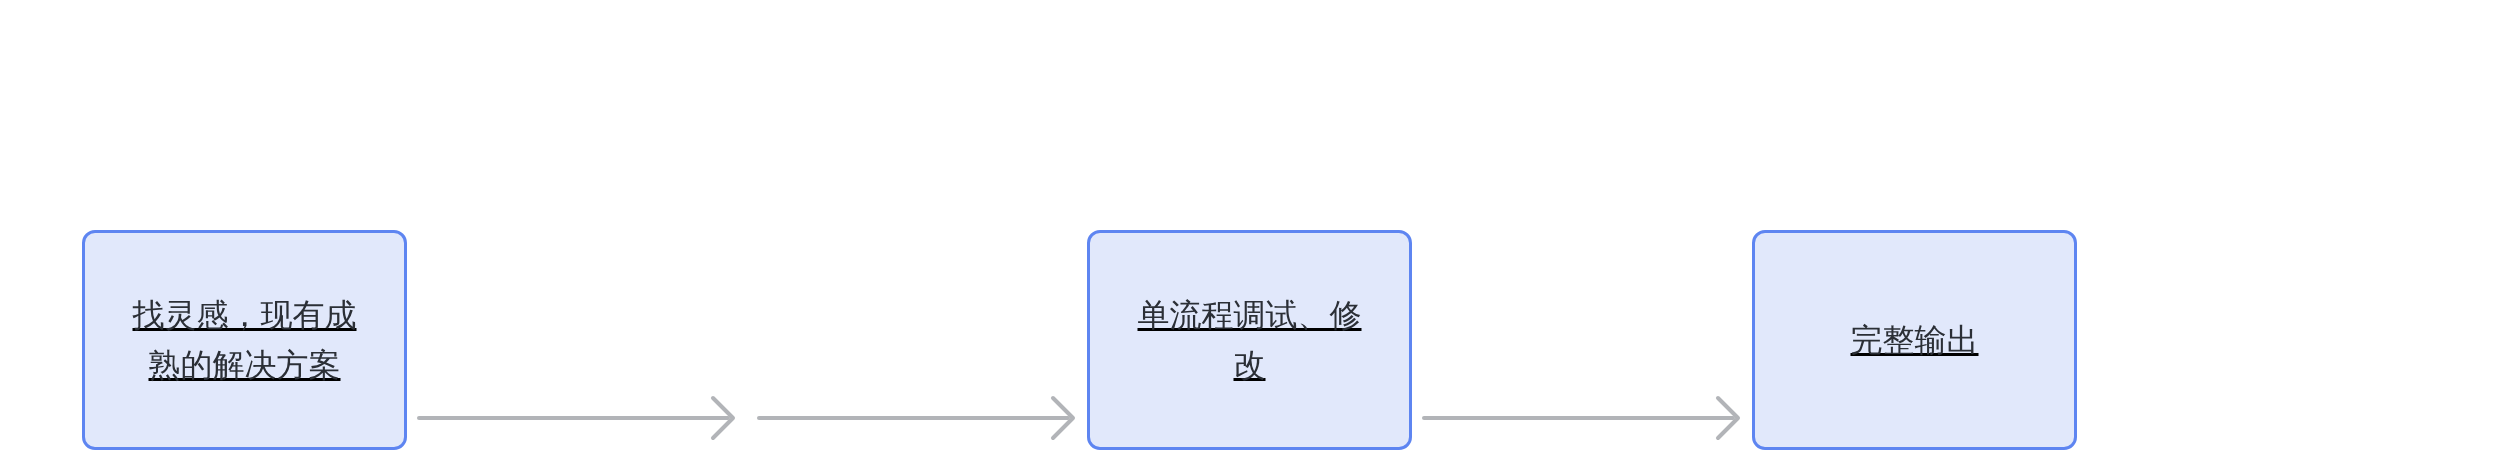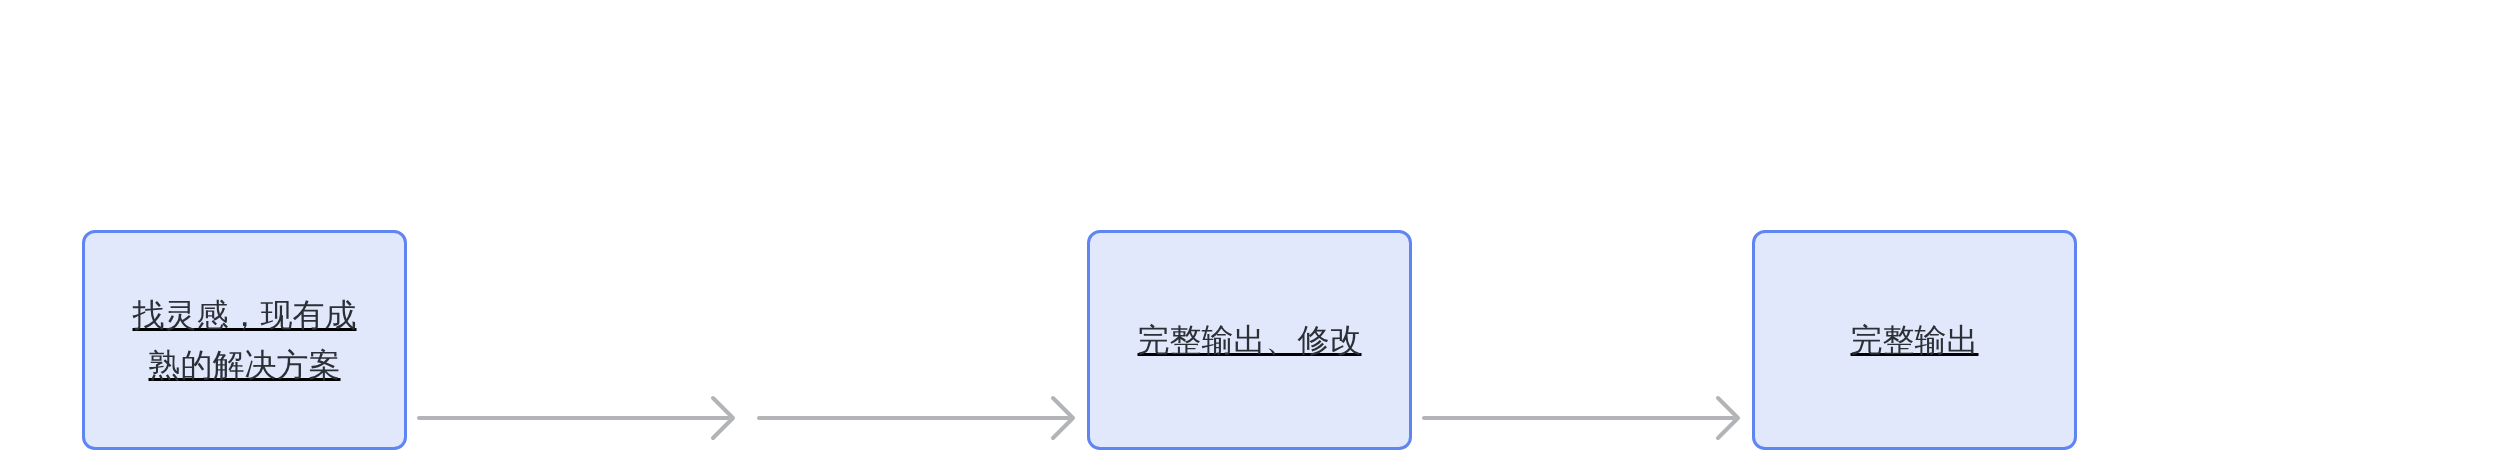--- a/index.html
+++ b/index.html
@@ -68,21 +68,21 @@
     <polyline points="306,12 326,32 306,52"></polyline>
   </svg>
 
 
   <svg class="connector" width="340" height="64" viewBox="0 0 340 64">
     <line x1="12" y1="32" x2="321" y2="32"></line>
     <polyline points="306,12 326,32 306,52"></polyline>
   </svg>
 
   <div class="node">
-    <span class="node-label">完整输出、修改</span>
+    <span class="node-label">单流程调试、修改</span>
   </div>
 
   <svg class="connector" width="340" height="64" viewBox="0 0 340 64">
     <line x1="12" y1="32" x2="321" y2="32"></line>
     <polyline points="306,12 326,32 306,52"></polyline>
   </svg>
 
   <div class="node">
     <span class="node-label">完整输出</span>
   </div>

